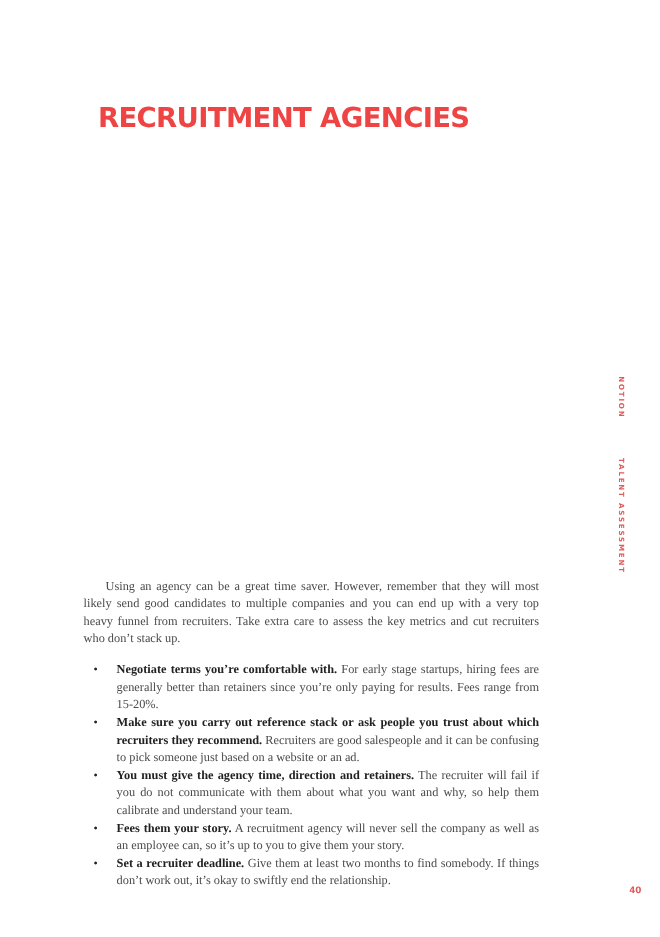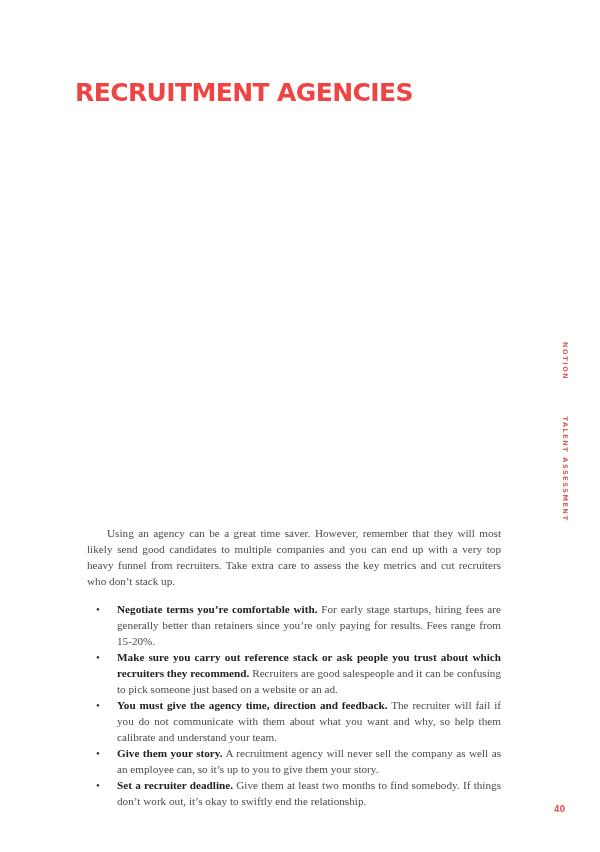--- a/index.html
+++ b/index.html
@@ -1,59 +1,59 @@
 <!DOCTYPE html>
 <html><head>
   <meta charset="utf-8">
   <style>
     html, body { margin: 0; padding: 0; background: #ffffff; }
     body { width: 600px; height: 852px; position: relative; overflow: hidden; }
     .page { position: absolute; left: 0; top: 0; width: 600px; height: 852px; background: #fff; }
     .title {
       position: absolute; left: 75px; top: 78px;
       font-family: "DejaVu Sans", sans-serif; font-weight: bold;
-      font-size: 25px; letter-spacing: -0.6px; color: #ef4444; margin: 0; white-space: nowrap;
+      font-size: 25px; letter-spacing: -0.6px; color: #ef4444; margin: 14px; white-space: nowrap;
     }
     .side {
       position: absolute; left: 555px; top: 342px; width: 14px;
       writing-mode: vertical-rl;
       font-family: "DejaVu Sans", sans-serif; font-weight: bold;
       font-size: 6.5px; letter-spacing: 1.6px; color: #e05a5a; white-space: nowrap;
     }
     .side .gap { display: inline-block; height: 36px; }
     .body {
-      position: absolute; left: 87px; top: 525px; width: 414px;
+      position: absolute; left: 76px; top: 525px; width: 414px;
       font-family: "Liberation Serif", serif; font-size: 11.2px; line-height: 16px;
       color: #4a4a4a; text-align: justify;
     }
     .body p { margin: 0 0 12px 0; text-indent: 20px; }
     .body ul { margin: 0; padding: 0; list-style: none; }
     .body li { position: relative; padding-left: 30px; margin: 0; }
     .body li .bullet { position: absolute; left: 9px; top: 0; color: #222; font-size: 11px; }
     .body li b { color: #222; font-weight: bold; }
     .pnum {
-      position: absolute; left: 554px; top: 805px;
+      position: absolute; left: 572px; top: 805px;
       font-family: "DejaVu Sans", sans-serif; font-weight: bold; font-size: 8px; color: #e05a5a;
     }
   </style>
 </head>
 <body>
 
 <div class="page">
   <h1 class="title">RECRUITMENT AGENCIES</h1>
 
   <div class="side">
     <span>NOTION</span><span class="gap"></span><span>TALENT ASSESSMENT</span>
   </div>
 
   <div class="body">
     <p>Using an agency can be a great time saver. However, remember that they will most likely send good candidates to multiple companies and you can end up with a very top heavy funnel from recruiters. Take extra care to assess the key metrics and cut recruiters who don’t stack up.</p>
     <ul>
       <li><span class="bullet">•</span><b>Negotiate terms you’re comfortable with.</b><span> For early stage startups, hiring fees are generally better than retainers since you’re only paying for results. Fees range from 15-20%.</span></li>
       <li><span class="bullet">•</span><b>Make sure you carry out reference stack or ask people you trust about which recruiters they recommend.</b><span> Recruiters are good salespeople and it can be confusing to pick someone just based on a website or an ad.</span></li>
-      <li><span class="bullet">•</span><b>You must give the agency time, direction and feedback.</b><span> The recruiter will fail if you do not communicate with them about what you want and why, so help them calibrate and understand your team.</span></li>
-      <li><span class="bullet">•</span><b>Give them your story.</b><span> A recruitment agency will never sell the company as well as an employee can, so it’s up to you to give them your story.</span></li>
+      <li><span class="bullet">•</span><b>You must give the agency time, direction and retainers.</b><span> The recruiter will fail if you do not communicate with them about what you want and why, so help them calibrate and understand your team.</span></li>
+      <li><span class="bullet">•</span><b>Fees them your story.</b><span> A recruitment agency will never sell the company as well as an employee can, so it’s up to you to give them your story.</span></li>
       <li><span class="bullet">•</span><b>Set a recruiter deadline.</b><span> Give them at least two months to find somebody. If things don’t work out, it’s okay to swiftly end the relationship.</span></li>
     </ul>
   </div>
 
   <div class="pnum">40</div>
 </div>
 
 </body></html>

